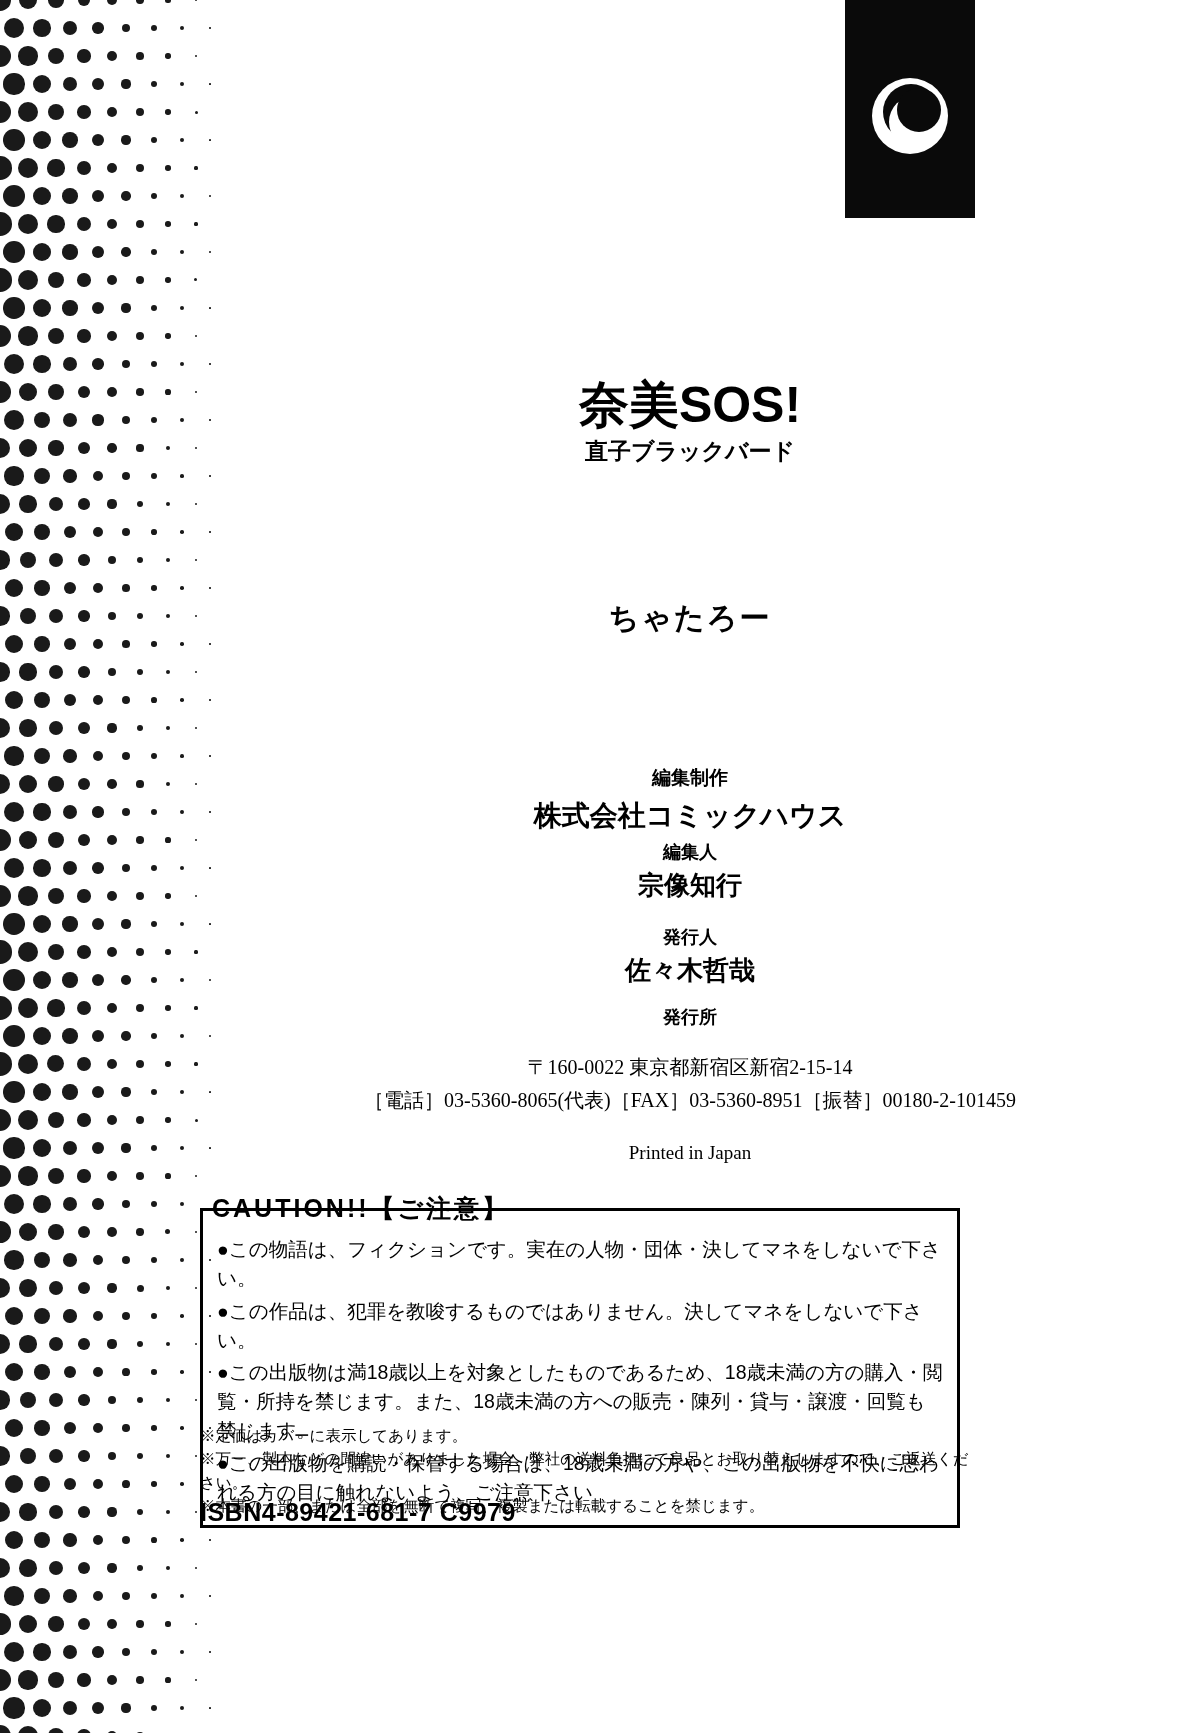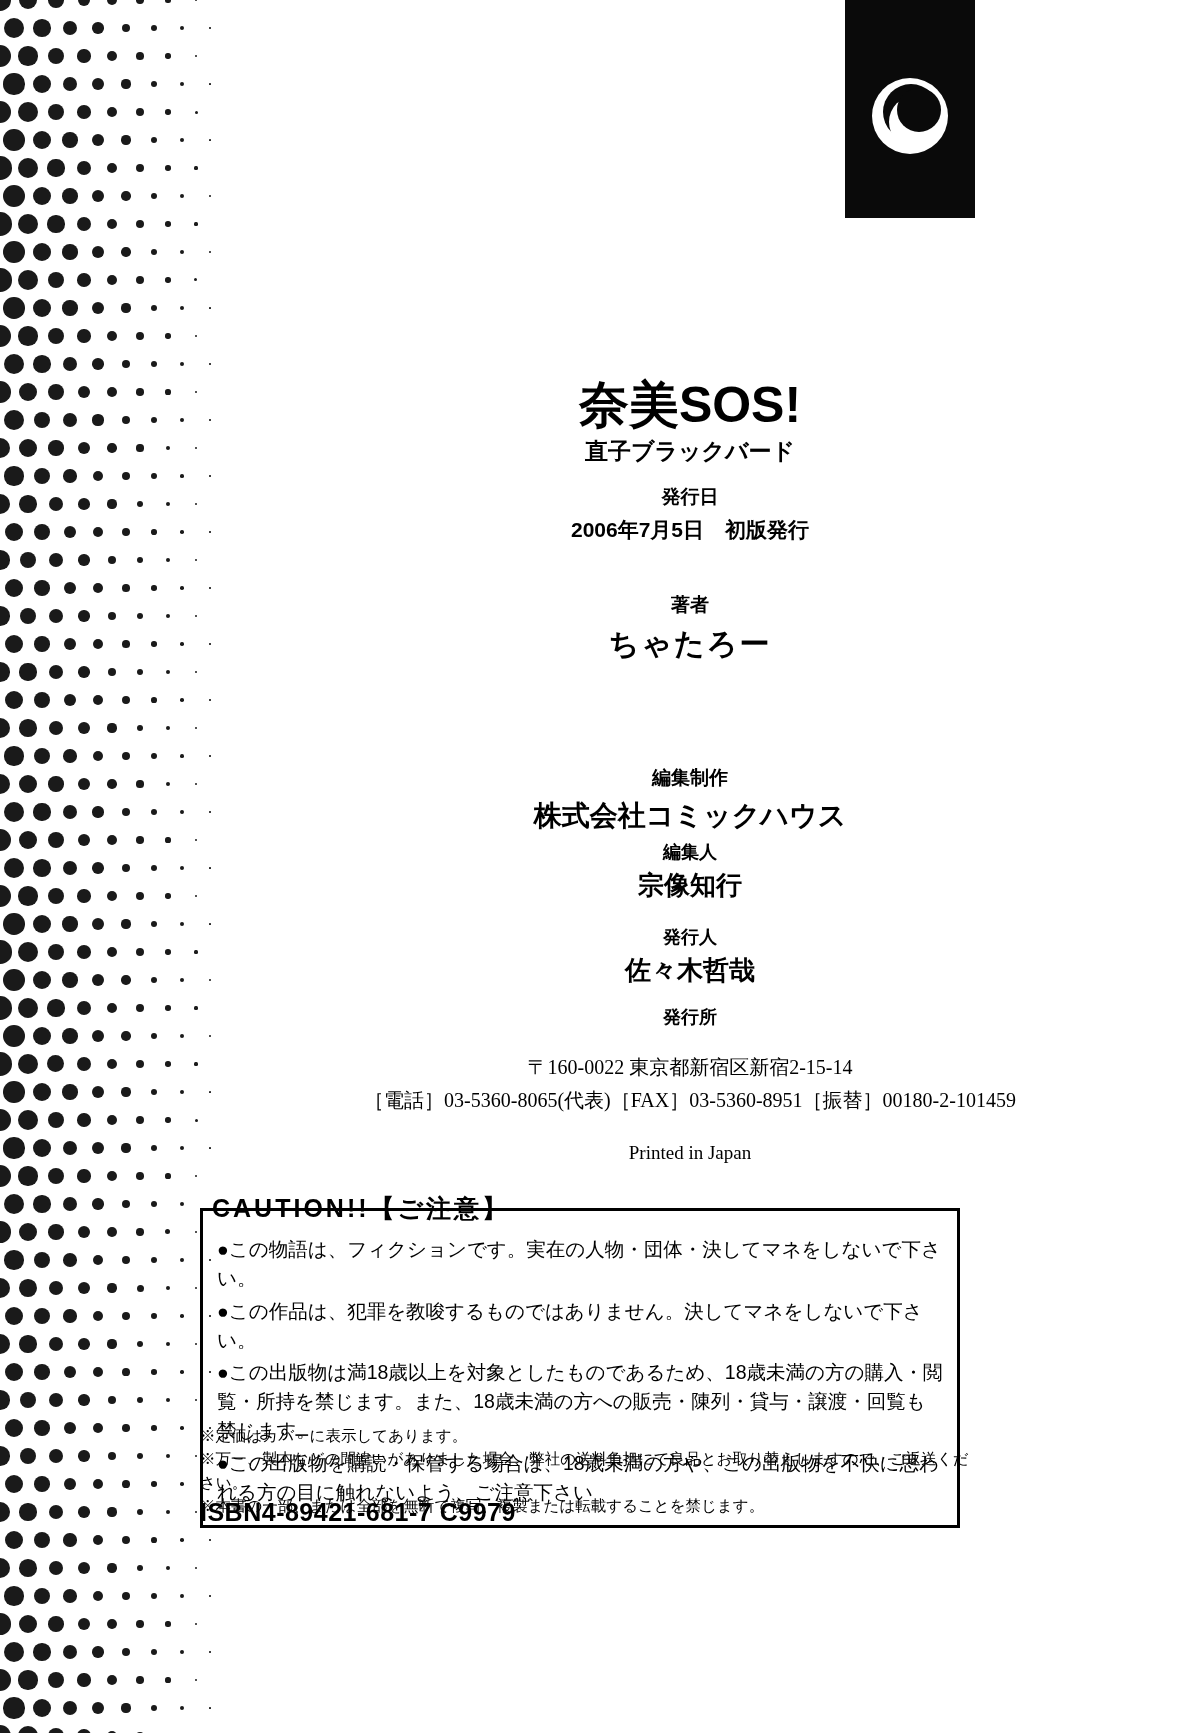--- a/index.html
+++ b/index.html
@@ -709,27 +709,22 @@
   <div class="logo-inner"></div>
   <div class="logo-crescent"></div>
   <div class="logo-crescent2"></div>
 </div>
 
 <div class="colophon">
 
   <div class="book-title center">奈美SOS!</div>
   <div class="book-subtitle center">直子ブラックバード</div>
 
-  <div class="pub-date-wrap center">
-    <div class="pub-date-label">発行日</div>
-    <div class="pub-date-value">2006年7月5日　初版発行</div>
-  </div>
 
   <div class="author-wrap center">
-    <div class="author-label">著者</div>
     <div class="author-name">ちゃたろー</div>
   </div>
 
   <div class="editprod-wrap center">
     <div class="editprod-label">編集制作</div>
     <div class="editprod-value">株式会社コミックハウス</div>
   </div>
 
   <div class="editor-wrap center">
     <div class="editor-label">編集人</div>

